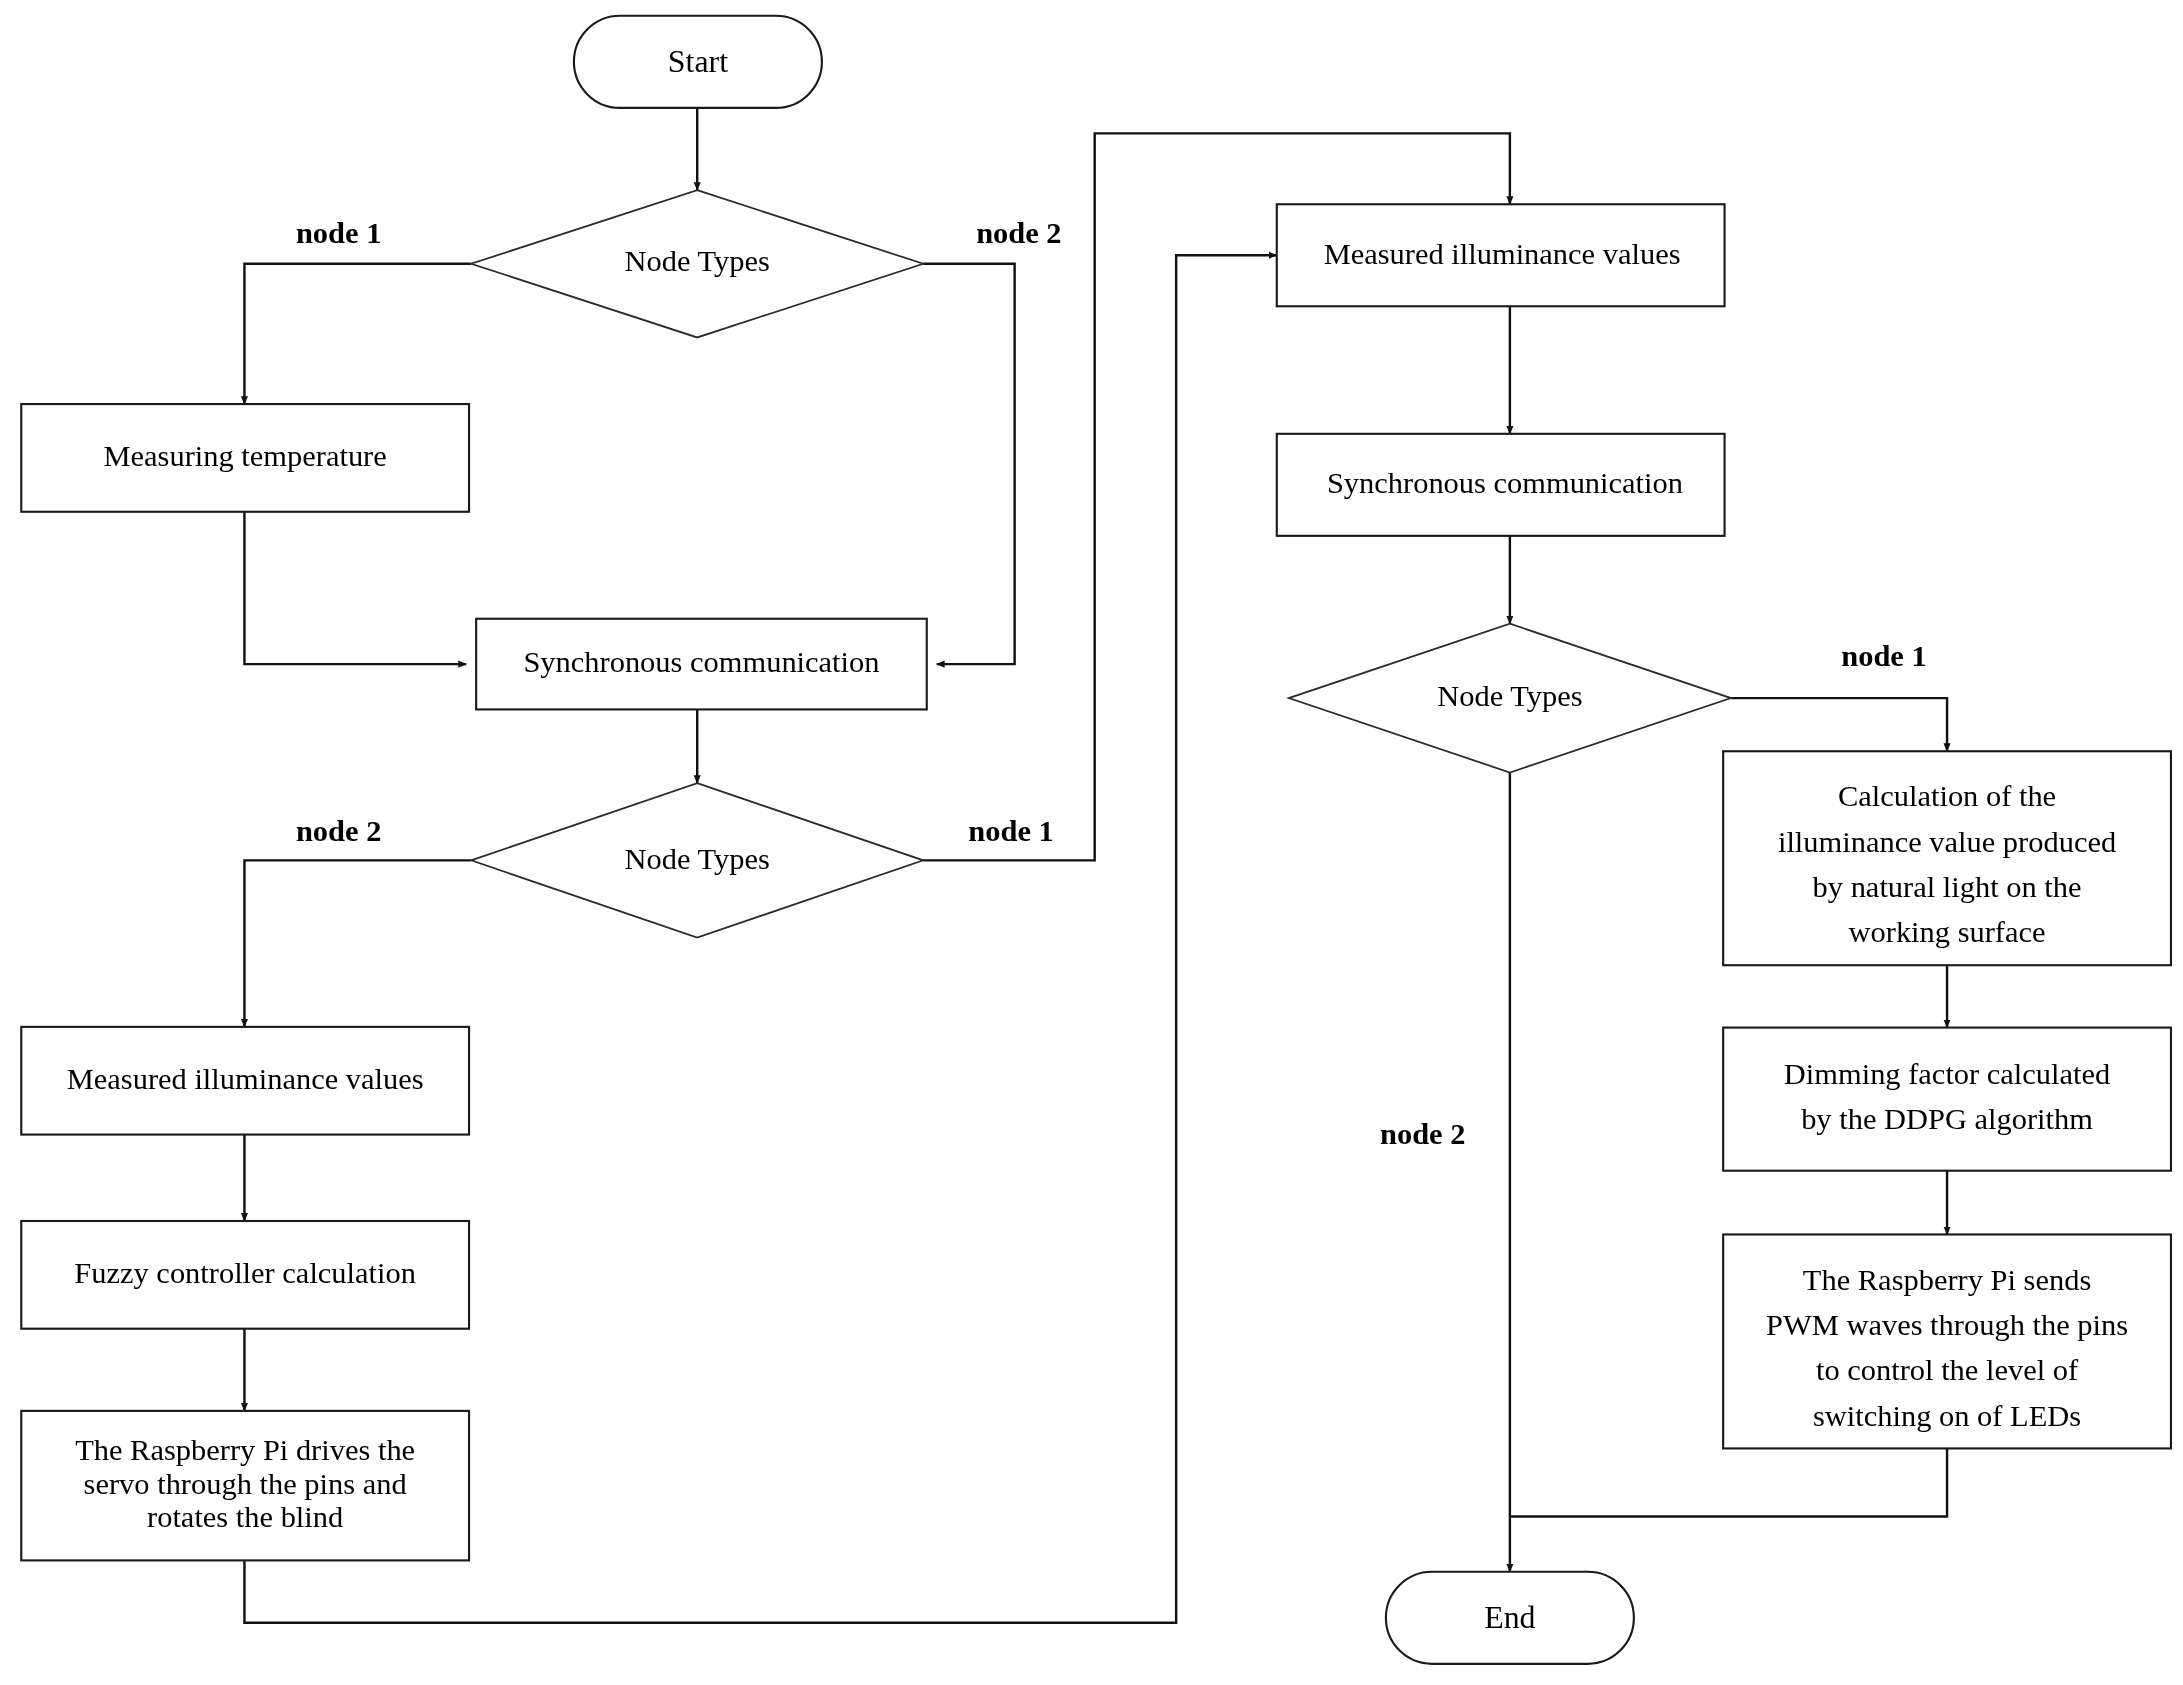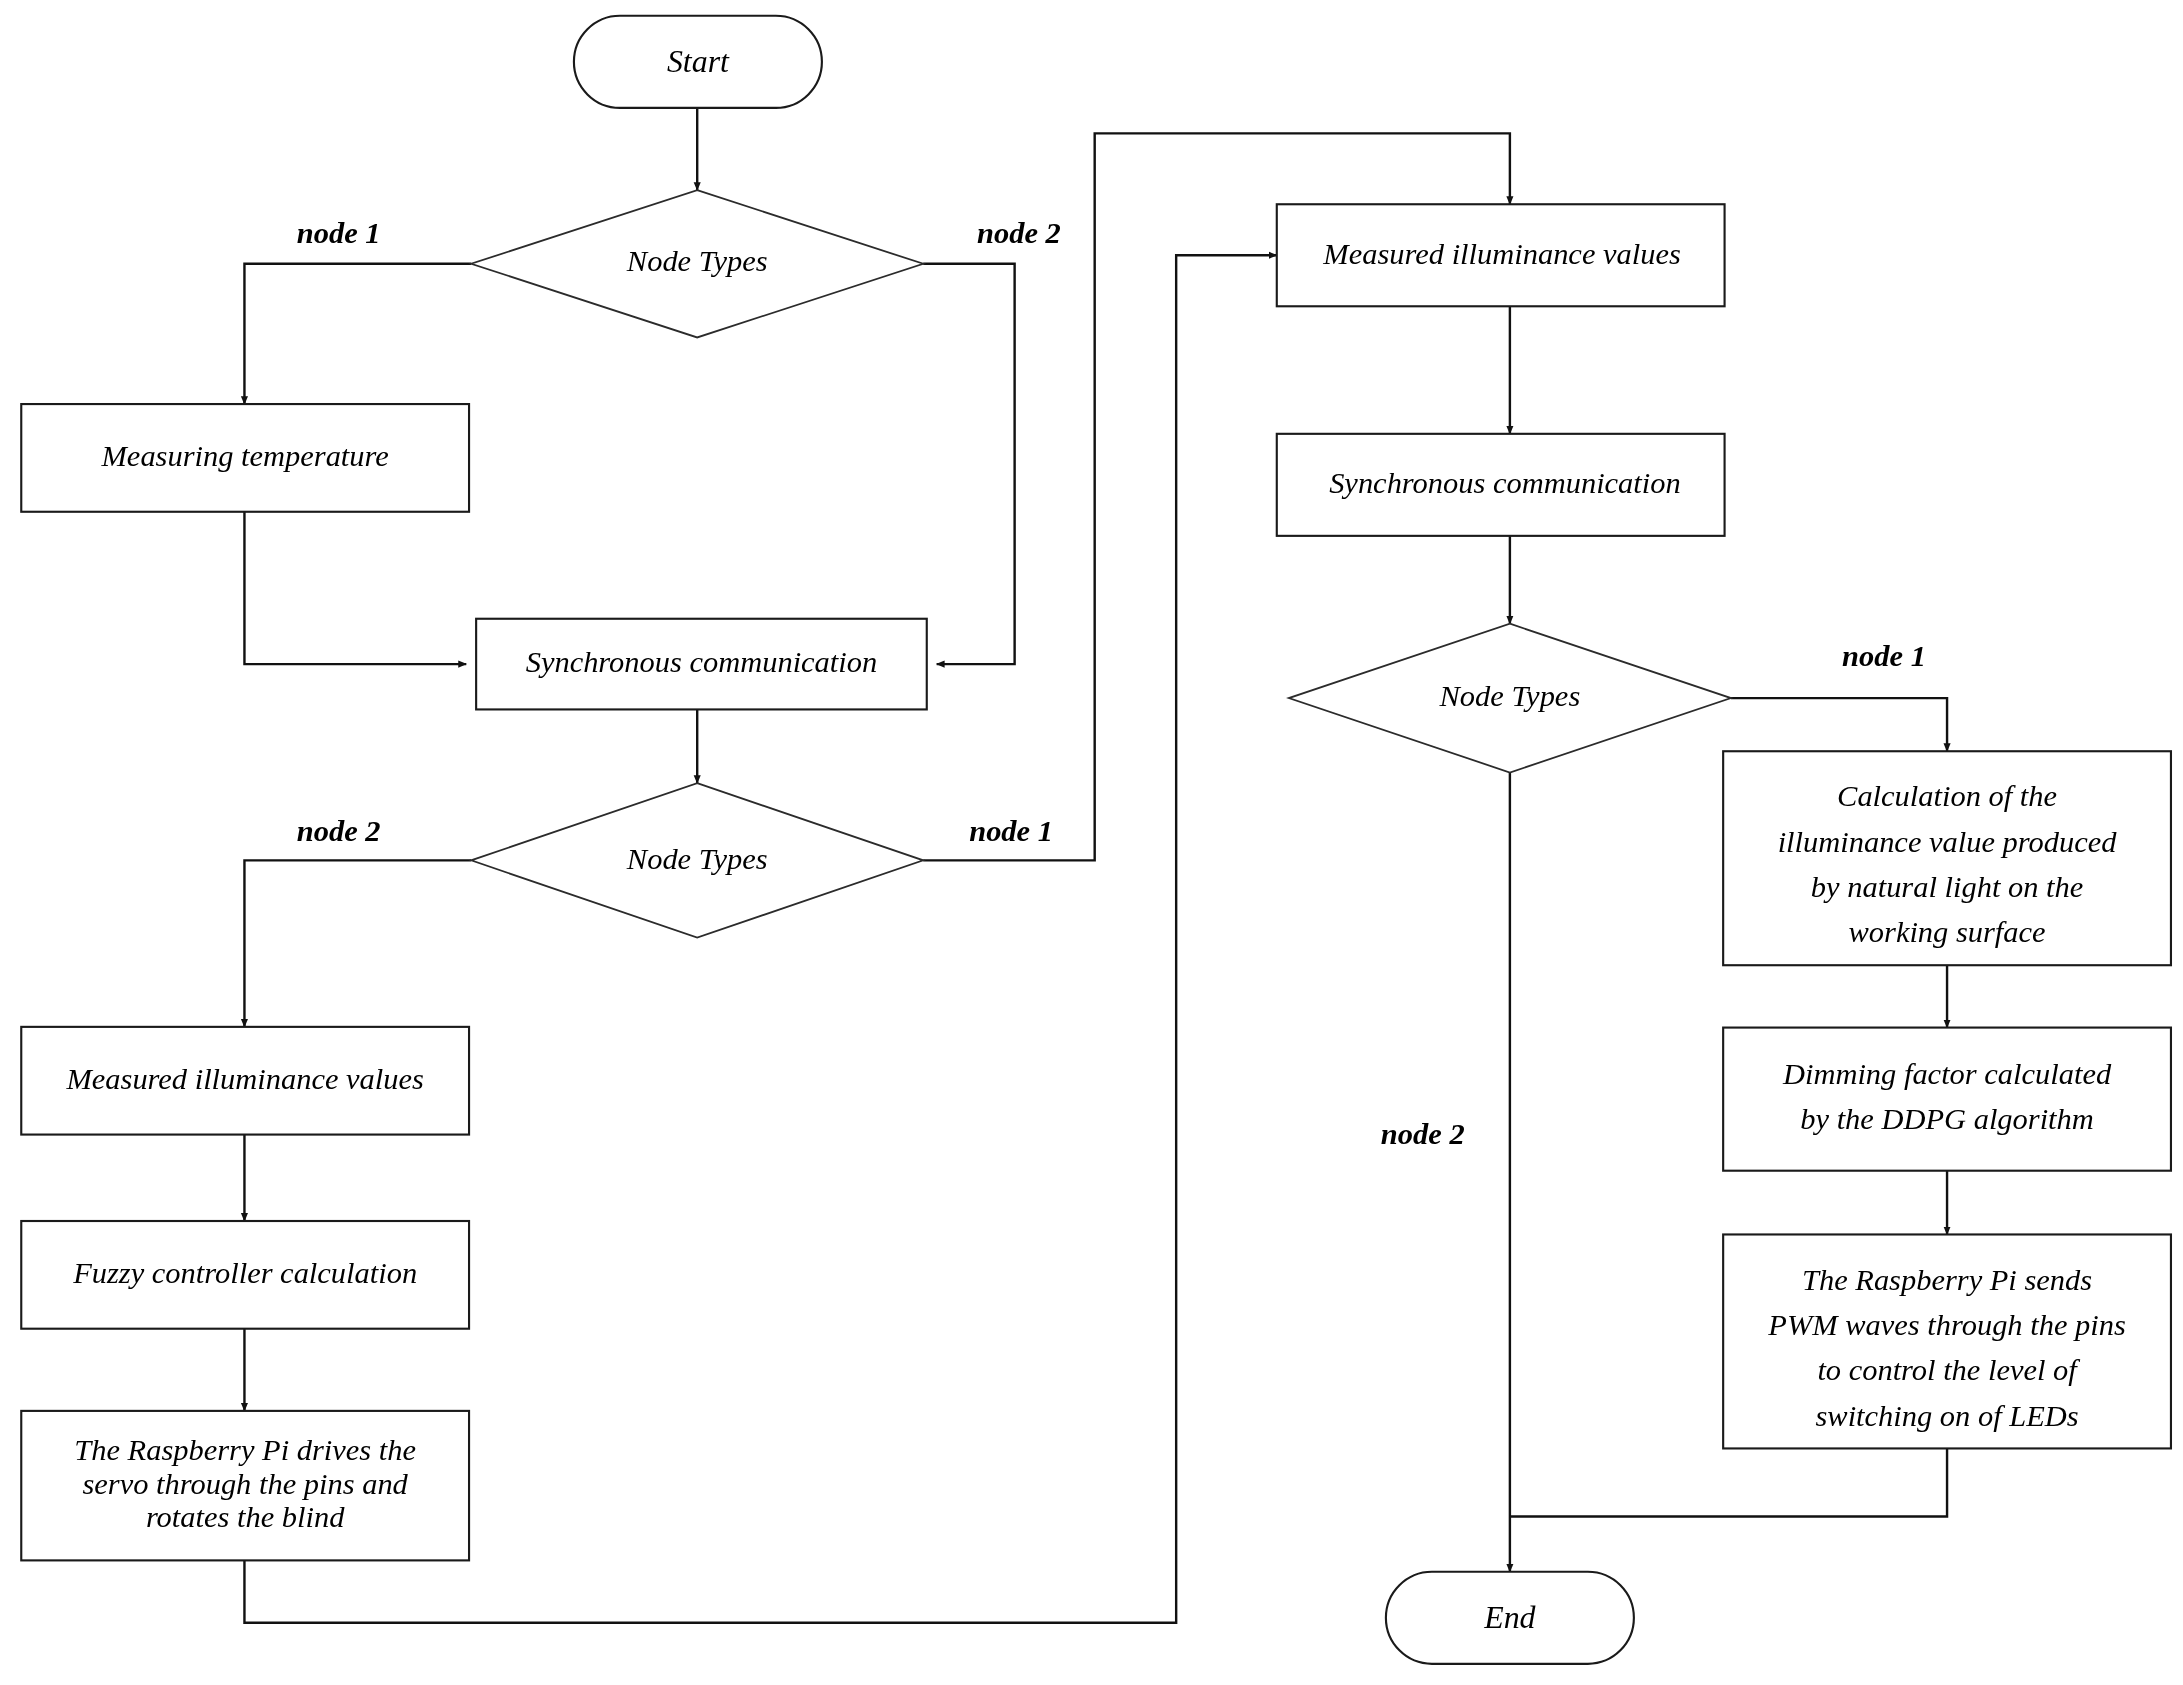--- a/index.html
+++ b/index.html
@@ -7,21 +7,20 @@
     padding: 0;
     background: #ffffff;
   }
   #canvas-wrap {
     position: relative;
     width: 2183px;
     height: 1686px;
     background: #ffffff;
     overflow: hidden;
     font-family: "Liberation Serif", "DejaVu Serif", serif;
-    font-style: italic;
   }
   svg#flow {
     position: absolute;
     top: 0; left: 0;
     width: 2183px;
     height: 1686px;
     display: block;
   }
   .shape-stroke { stroke: #1a1a1a; stroke-width: 3; fill: #ffffff; }
   .shape-stroke-thin { stroke: #2b2b2b; stroke-width: 2.5; fill: #ffffff; }

